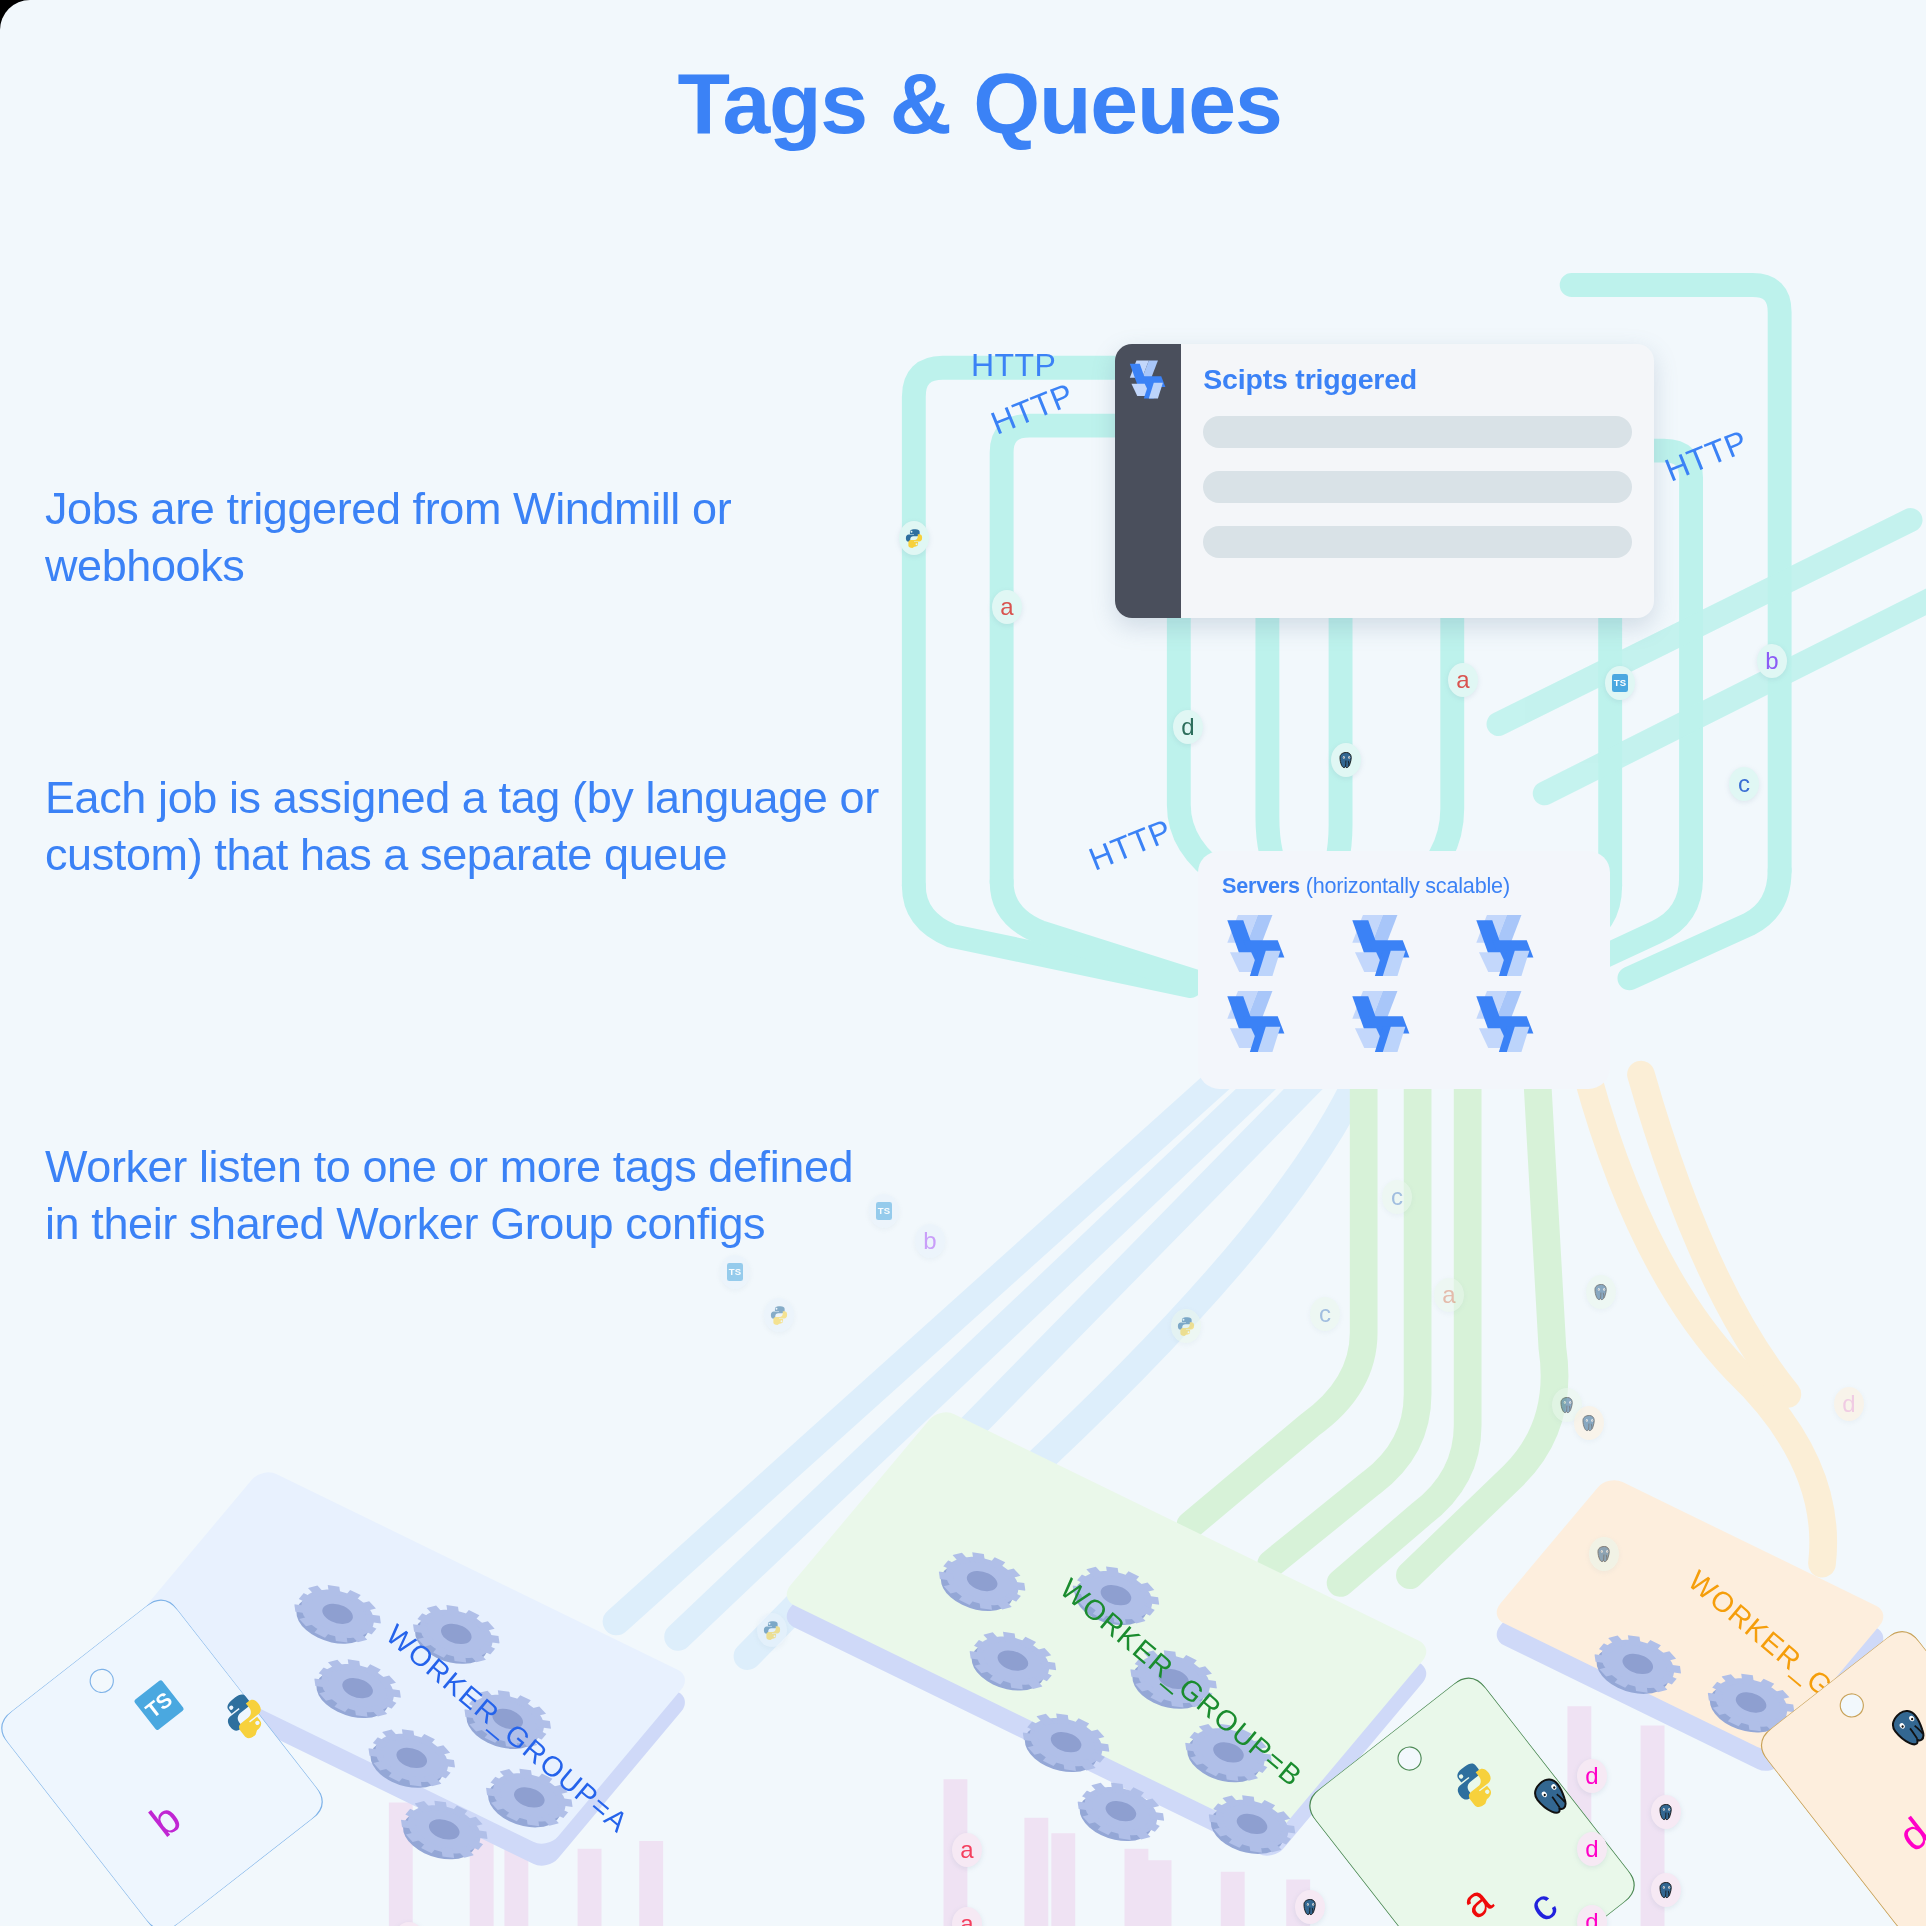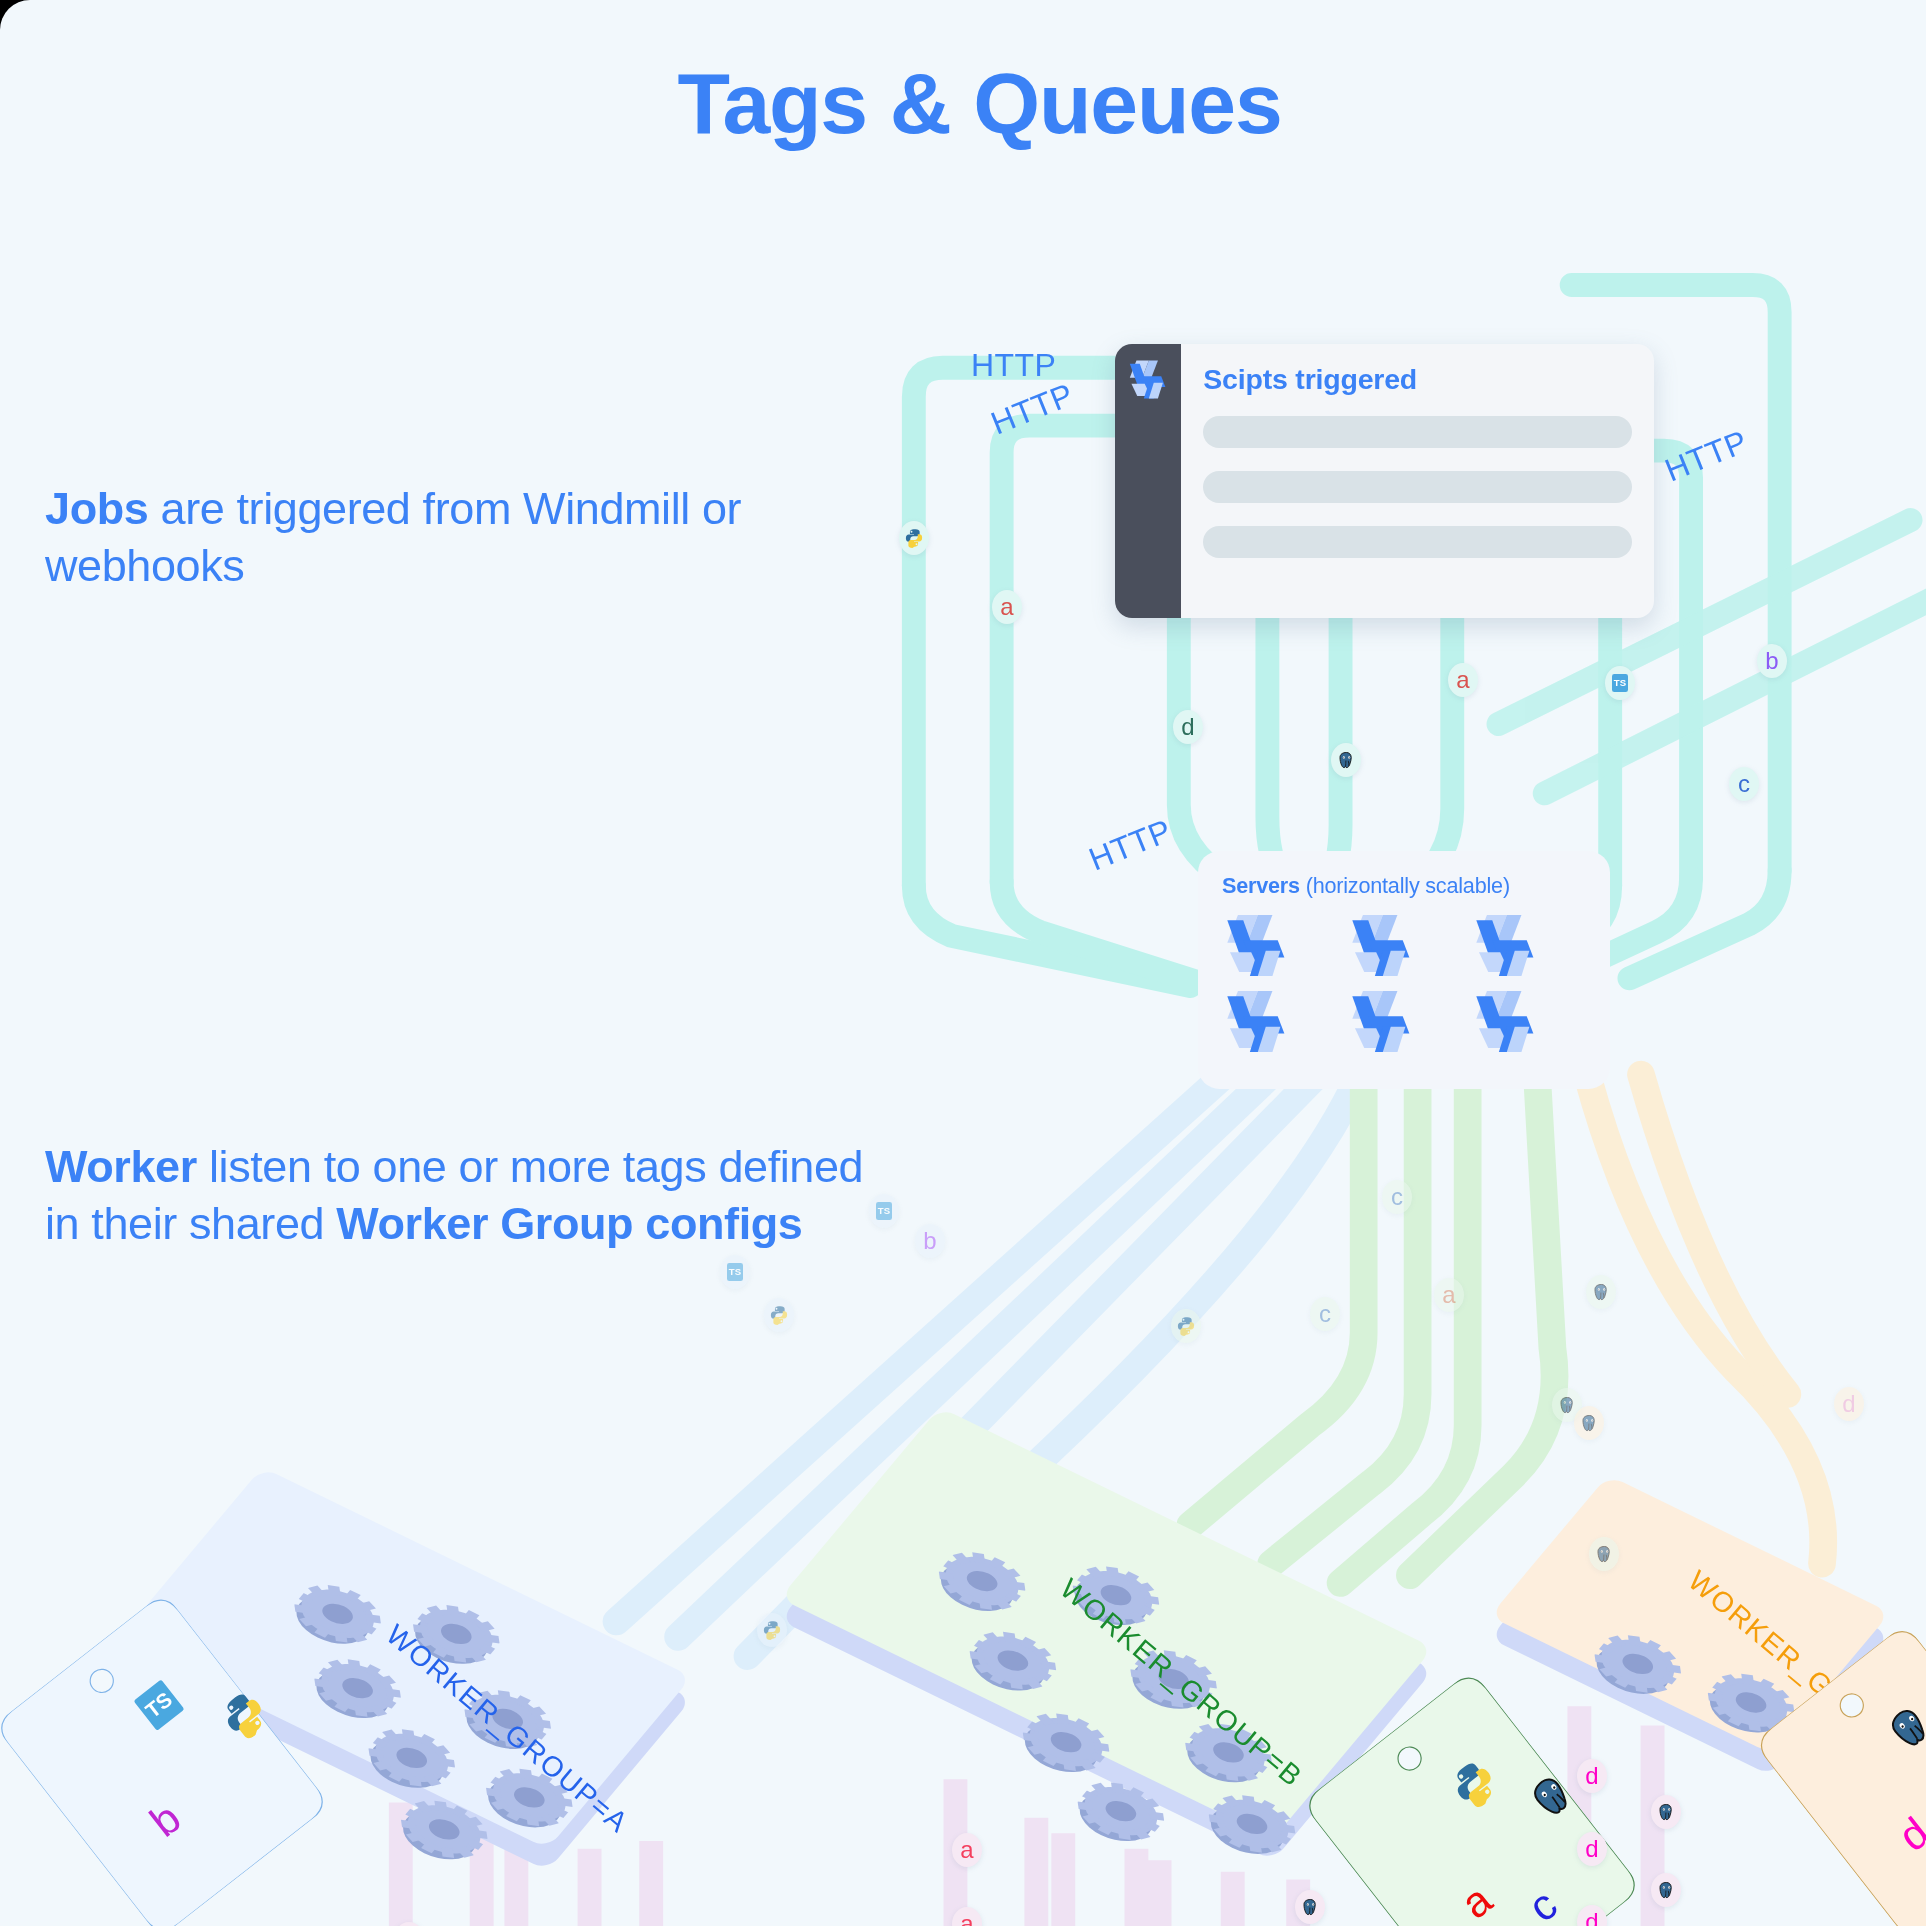--- a/index.html
+++ b/index.html
@@ -16,21 +16,21 @@
     font-size:86px;font-weight:700;color:#3b82f6;letter-spacing:-1.2px;
     font-family:"Liberation Sans",sans-serif;line-height:1;
   }
 
   
   .copy{
     position:absolute;color:#3b82f6;font-size:45px;line-height:1.27;
     font-family:"Liberation Sans",sans-serif;font-weight:400;
     letter-spacing:-0.4px;
   }
-  .copy b{font-weight:700;}
+  .copy b{font-weight:400;}
   #copy-1{left:45px;top:480px;width:809px;}
   #copy-2{left:45px;top:769px;width:847px;}
   #copy-3{left:45px;top:1138px;width:828px;}
 
   
   #pipes{position:absolute;left:0;top:0;width:1959px;height:2141px;}
 
   
   .badge{
     position:absolute;width:30px;height:34px;border-radius:50%;
@@ -184,20 +184,21 @@
       <path d="M3200,4860 L3200,5559"></path>
       <path d="M3370,4880 L3370,5559"></path>
       <path d="M4100,4430 L4100,5559"></path>
       <path d="M4290,4480 L4290,5559"></path>
     </g>
   </svg>
 
   <div id="page-title">Tags &amp; Queues</div>
 
   <div class="copy" id="copy-1"><b>Jobs</b> are triggered from Windmill or webhooks</div>
+  <div class="copy" id="copy-2">Each job is assigned a <b>tag</b> (by language or custom) that has a separate <b>queue</b></div>
   <div class="copy" id="copy-3"><b>Worker</b> listen to one or more tags defined in their shared <b>Worker Group configs</b></div>
 
   <div id="http-layer">
       <div class="abs" style="left: 971px; top: 347px; font-size: 32px; color: rgb(59, 130, 246); font-family: &quot;Liberation Sans&quot;, sans-serif; transform: rotate(0deg); transform-origin: left top; letter-spacing: 0.4px;">HTTP</div>
       <div class="abs" style="left: 986px; top: 408px; font-size: 32px; color: rgb(59, 130, 246); font-family: &quot;Liberation Sans&quot;, sans-serif; transform: rotate(-22deg); transform-origin: left top; letter-spacing: 0.4px;">HTTP</div>
       <div class="abs" style="left: 1660px; top: 455px; font-size: 32px; color: rgb(59, 130, 246); font-family: &quot;Liberation Sans&quot;, sans-serif; transform: rotate(-22deg); transform-origin: left top; letter-spacing: 0.4px;">HTTP</div>
       <div class="abs" style="left: 1084px; top: 844px; font-size: 32px; color: rgb(59, 130, 246); font-family: &quot;Liberation Sans&quot;, sans-serif; transform: rotate(-22deg); transform-origin: left top; letter-spacing: 0.4px;">HTTP</div>
     </div>
 
   <div id="wg-layer">

